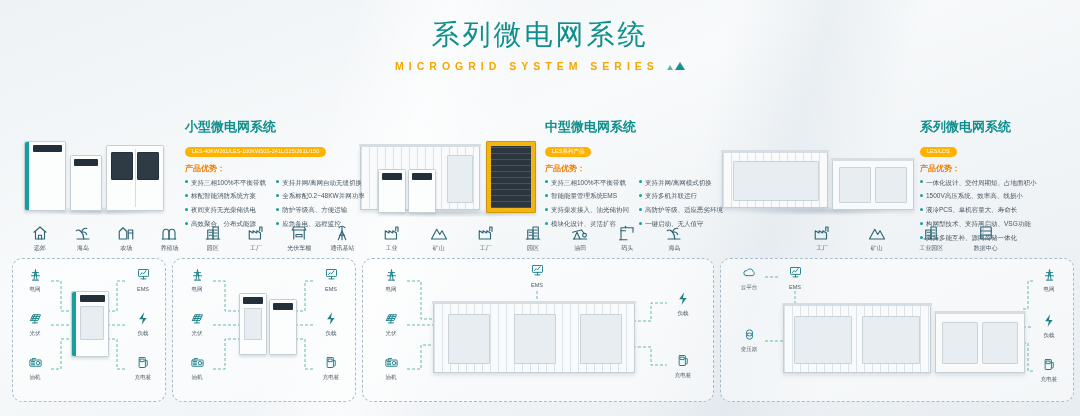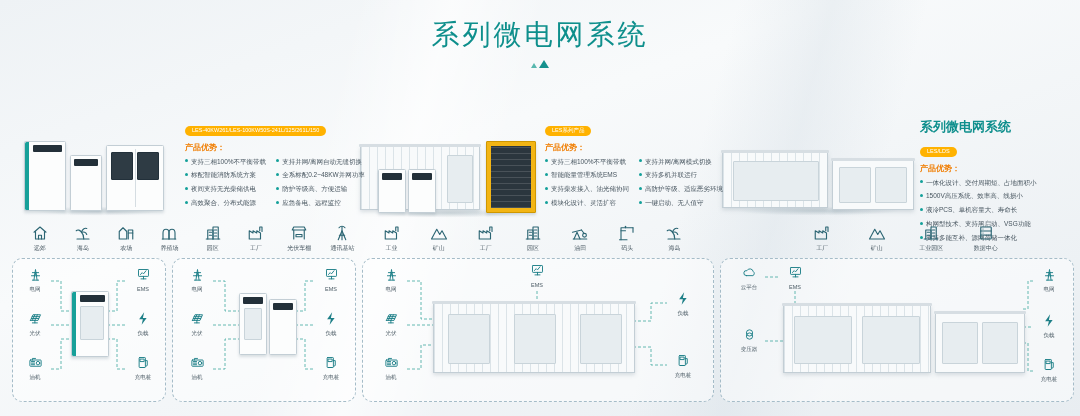--- a/index.html
+++ b/index.html
@@ -206,20 +206,21 @@
         </g>
       </symbol>
   </defs>
 </svg>
 
 <div class="stage">
 
   <div class="hdr">
     <h1 class="title">系列微电网系统</h1>
     <div class="subrow">
+      <span class="subtitle">MICROGRID SYSTEM SERIES</span>
       <span class="tris">
           <span class="tri small"></span>
           <span class="tri"></span>
         </span>
     </div>
   </div>
 
   <div class="prod" style="left:22px;top:128px;width:152px;height:88px">
     <div class="shadow"></div>
     <div class="cab" style="left:2px;bottom:5px;width:40px;height:68px">
@@ -260,39 +261,41 @@
         <div class="door" style="left:10px;top:8px;width:84px;height:38px"></div>
       </div>
     <div class="cont" style="left:110px;bottom:6px;width:80px;height:48px;background-image:none">
         <div class="roof"></div>
         <div class="door" style="left:6px;top:6px;width:30px;height:34px"></div>
         <div class="door" style="left:42px;top:6px;width:30px;height:34px"></div>
       </div>
   </div>
 
   <section class="sec" style="left:185px;top:118px">
+    <h2>小型微电网系统</h2>
     <span class="badge">LES-40KW261/LES-100KW50S-241L/125/261L/150</span>
     <div class="adv">产品优势：</div>
     <div class="cols">
       <ul>
         <li>支持三相100%不平衡带载</li>
         <li>标配智能消防系统方案</li>
         <li>夜间支持无光柴储供电</li>
         <li>高效聚合、分布式能源</li>
       </ul>
       <ul>
         <li>支持并网/离网自动无缝切换</li>
         <li>全系标配0.2~48KW并网功率</li>
         <li>防护等级高、方便运输</li>
         <li>应急备电、远程监控</li>
       </ul>
     </div>
   </section>
 
   <section class="sec" style="left:545px;top:118px">
+    <h2>中型微电网系统</h2>
     <span class="badge">LES系列产品</span>
     <div class="adv">产品优势：</div>
     <div class="cols">
       <ul>
         <li>支持三相100%不平衡带载</li>
         <li>智能能量管理系统EMS</li>
         <li>支持柴发接入、油光储协同</li>
         <li>模块化设计、灵活扩容</li>
       </ul>
       <ul>

